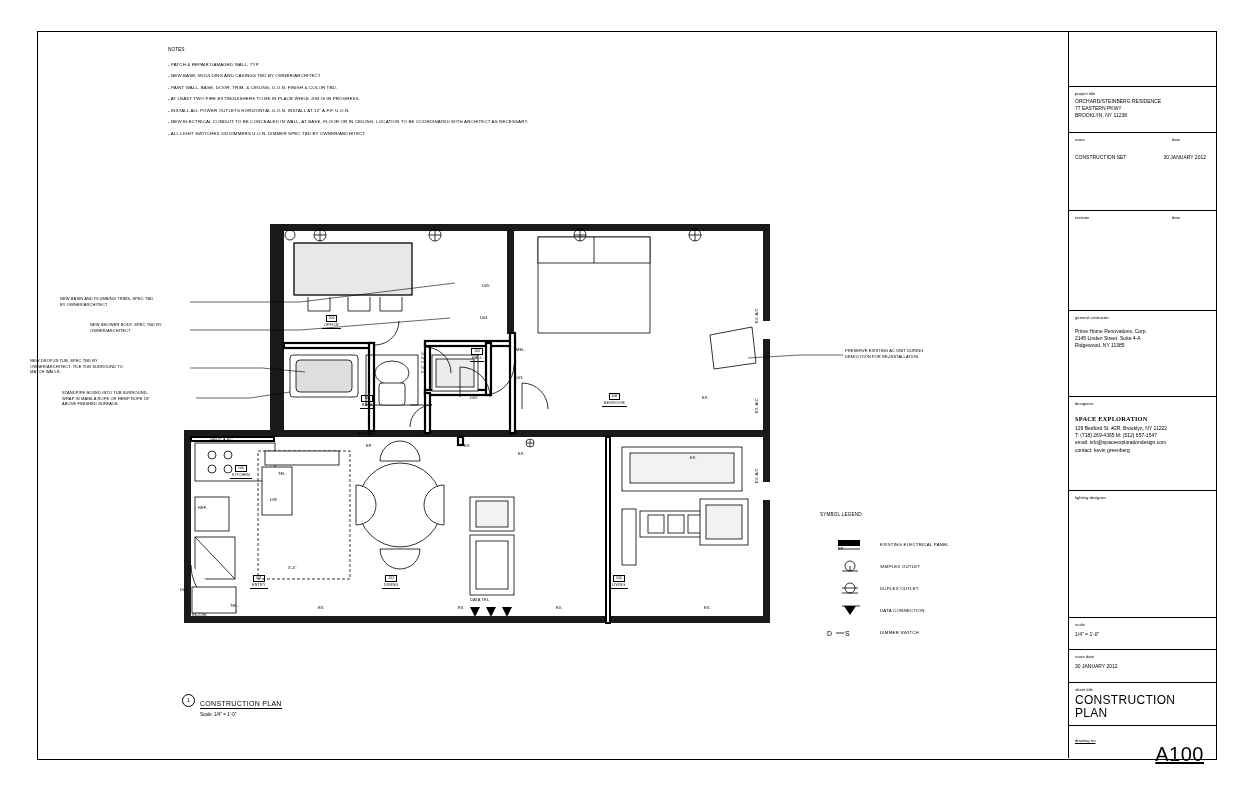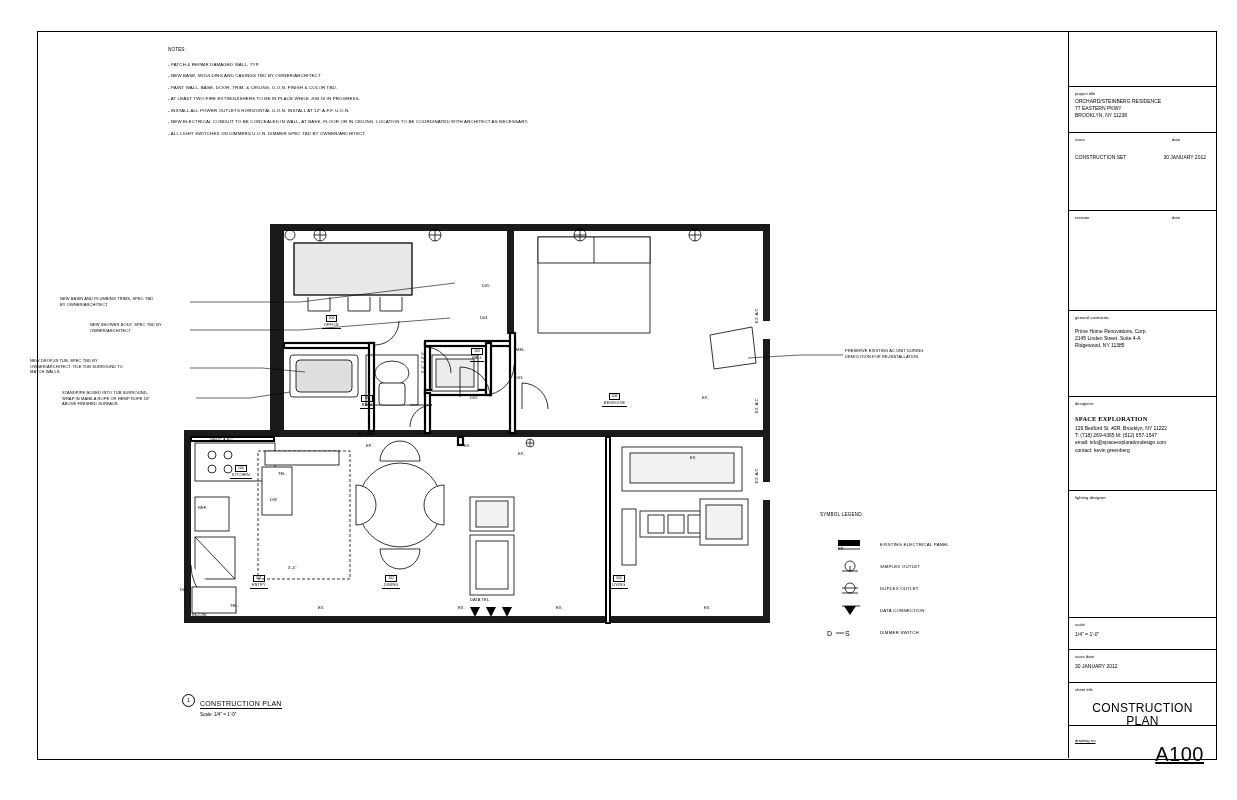--- a/index.html
+++ b/index.html
@@ -433,21 +433,21 @@
     <div class="tb-row" style="top:619px;height:33px;">
       <div class="tb-inner">
         <div class="lbl">issue date</div>
         <div class="val" style="margin-top:4px;">30 JANUARY 2012</div>
       </div>
     </div>
 
     <div class="tb-row" style="top:652px;height:43px;">
       <div class="tb-inner">
         <div class="lbl">sheet title</div>
-        <div class="bigtitle" style="white-space:pre-line;margin-top:10px;text-align:center;">CONSTRUCTION
+        <div class="bigtitle" style="white-space:pre-line;margin-top:2px;">CONSTRUCTION
 PLAN</div>
       </div>
     </div>
 
     <div class="tb-row" style="top:704px;height:32px;border-bottom:none;text-decoration:underline;">
       <div class="tb-inner" style="padding-top:3px;">
         <div class="lbl">drawing no</div>
         <div class="sheetno">A100</div>
       </div>
     </div>

